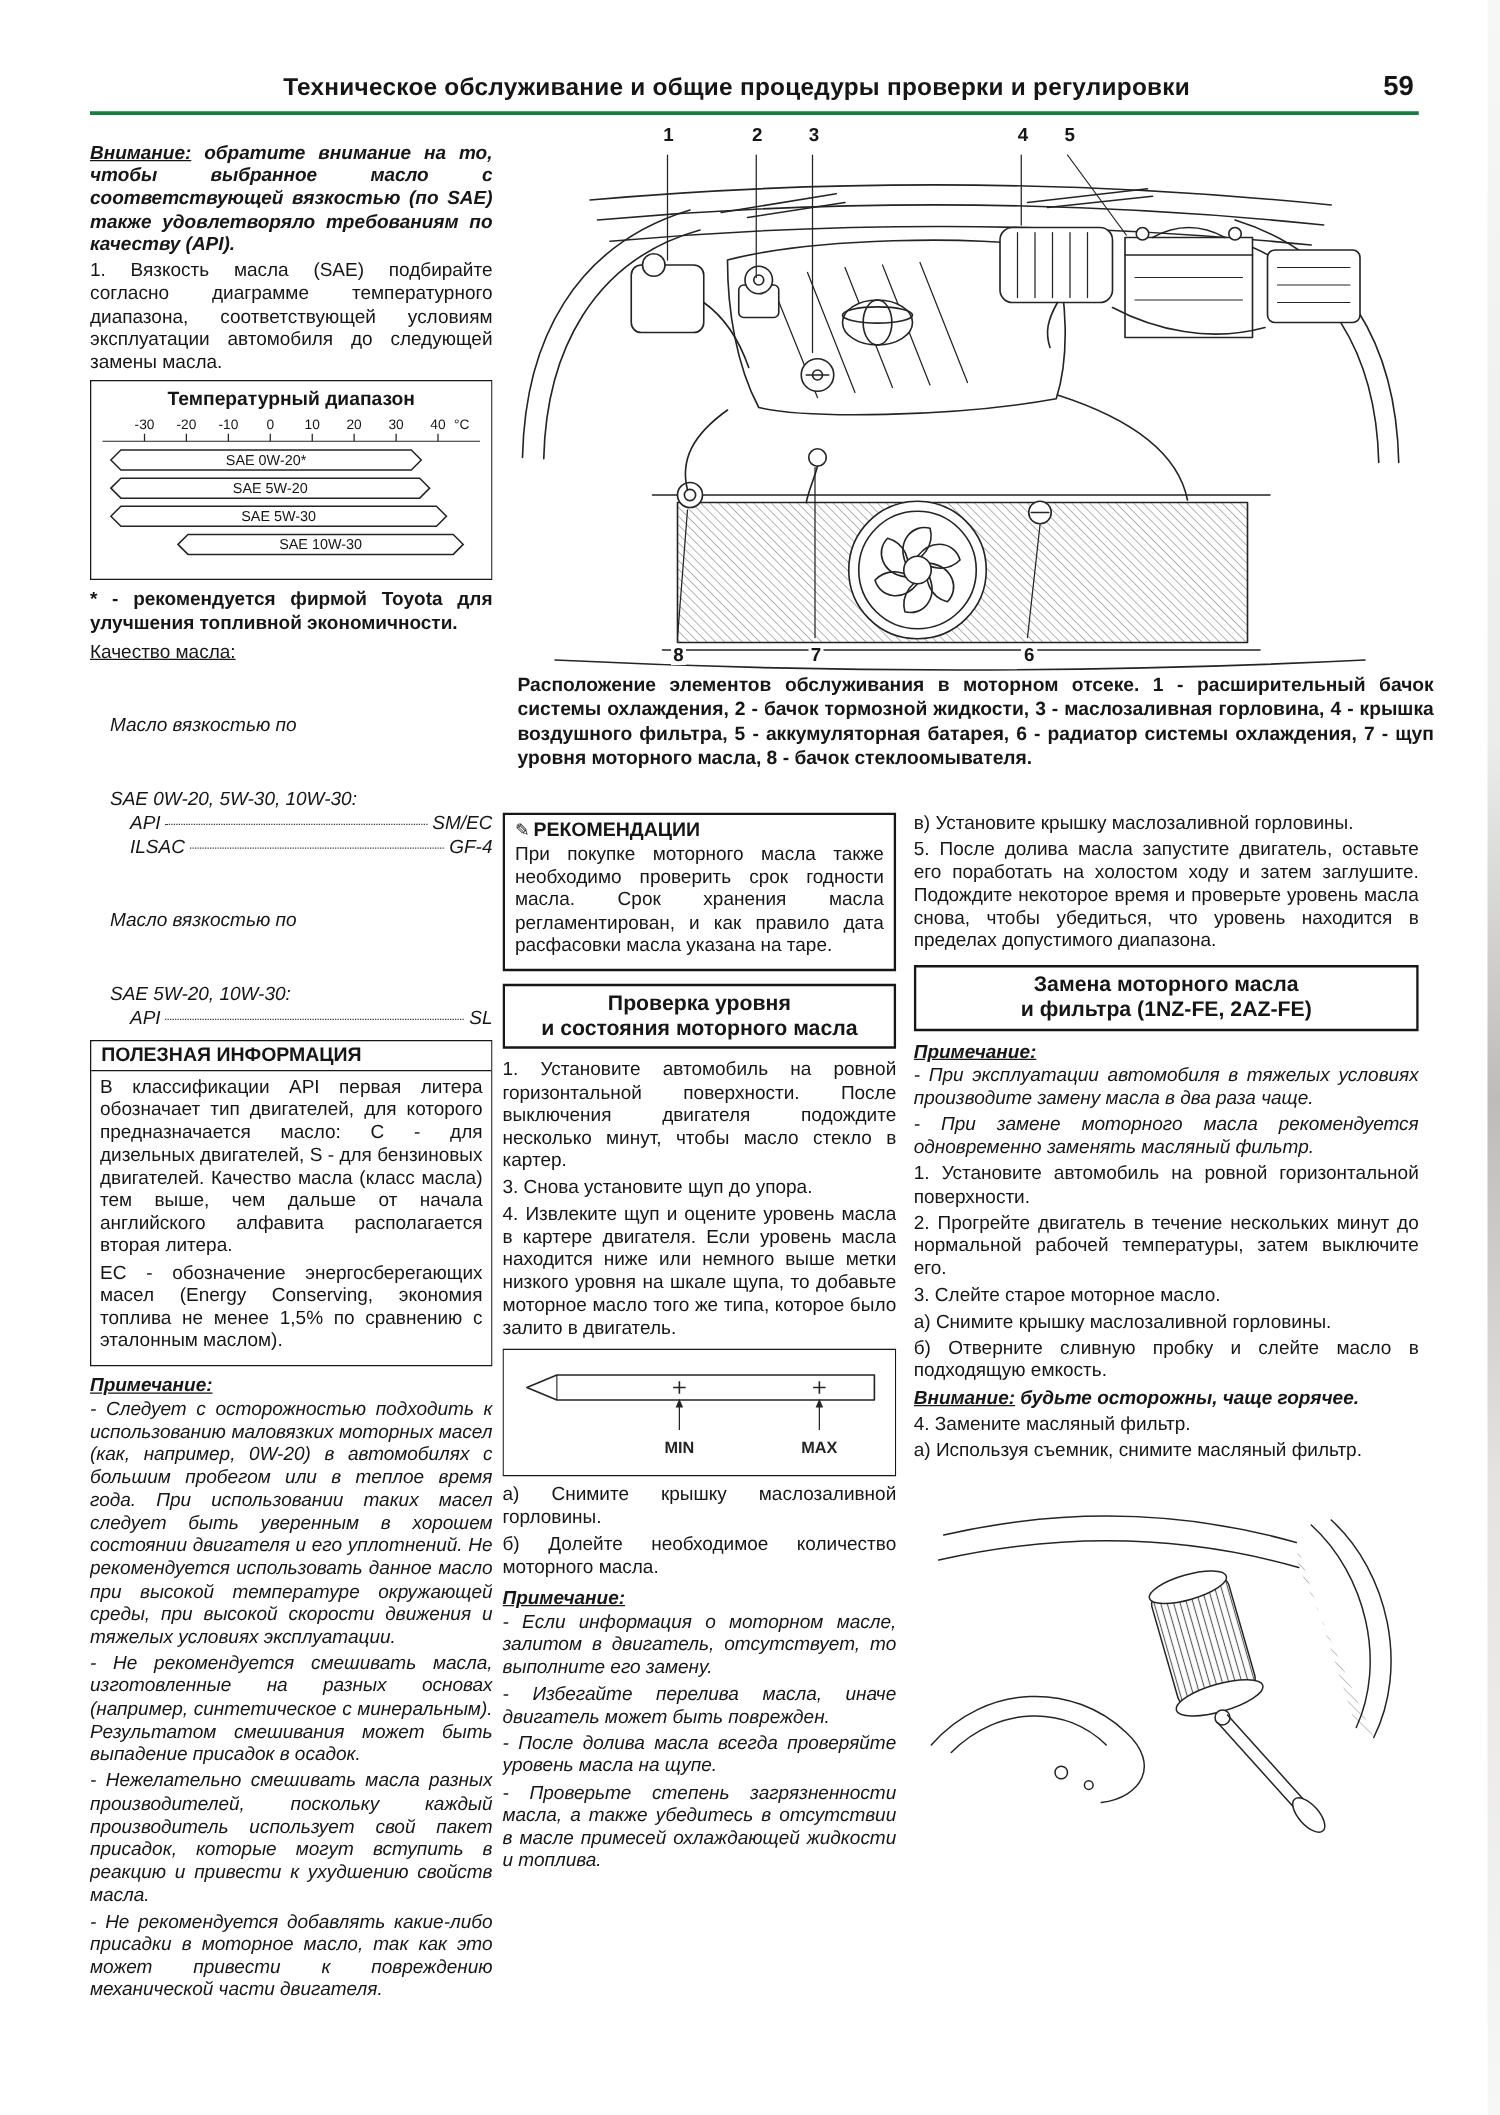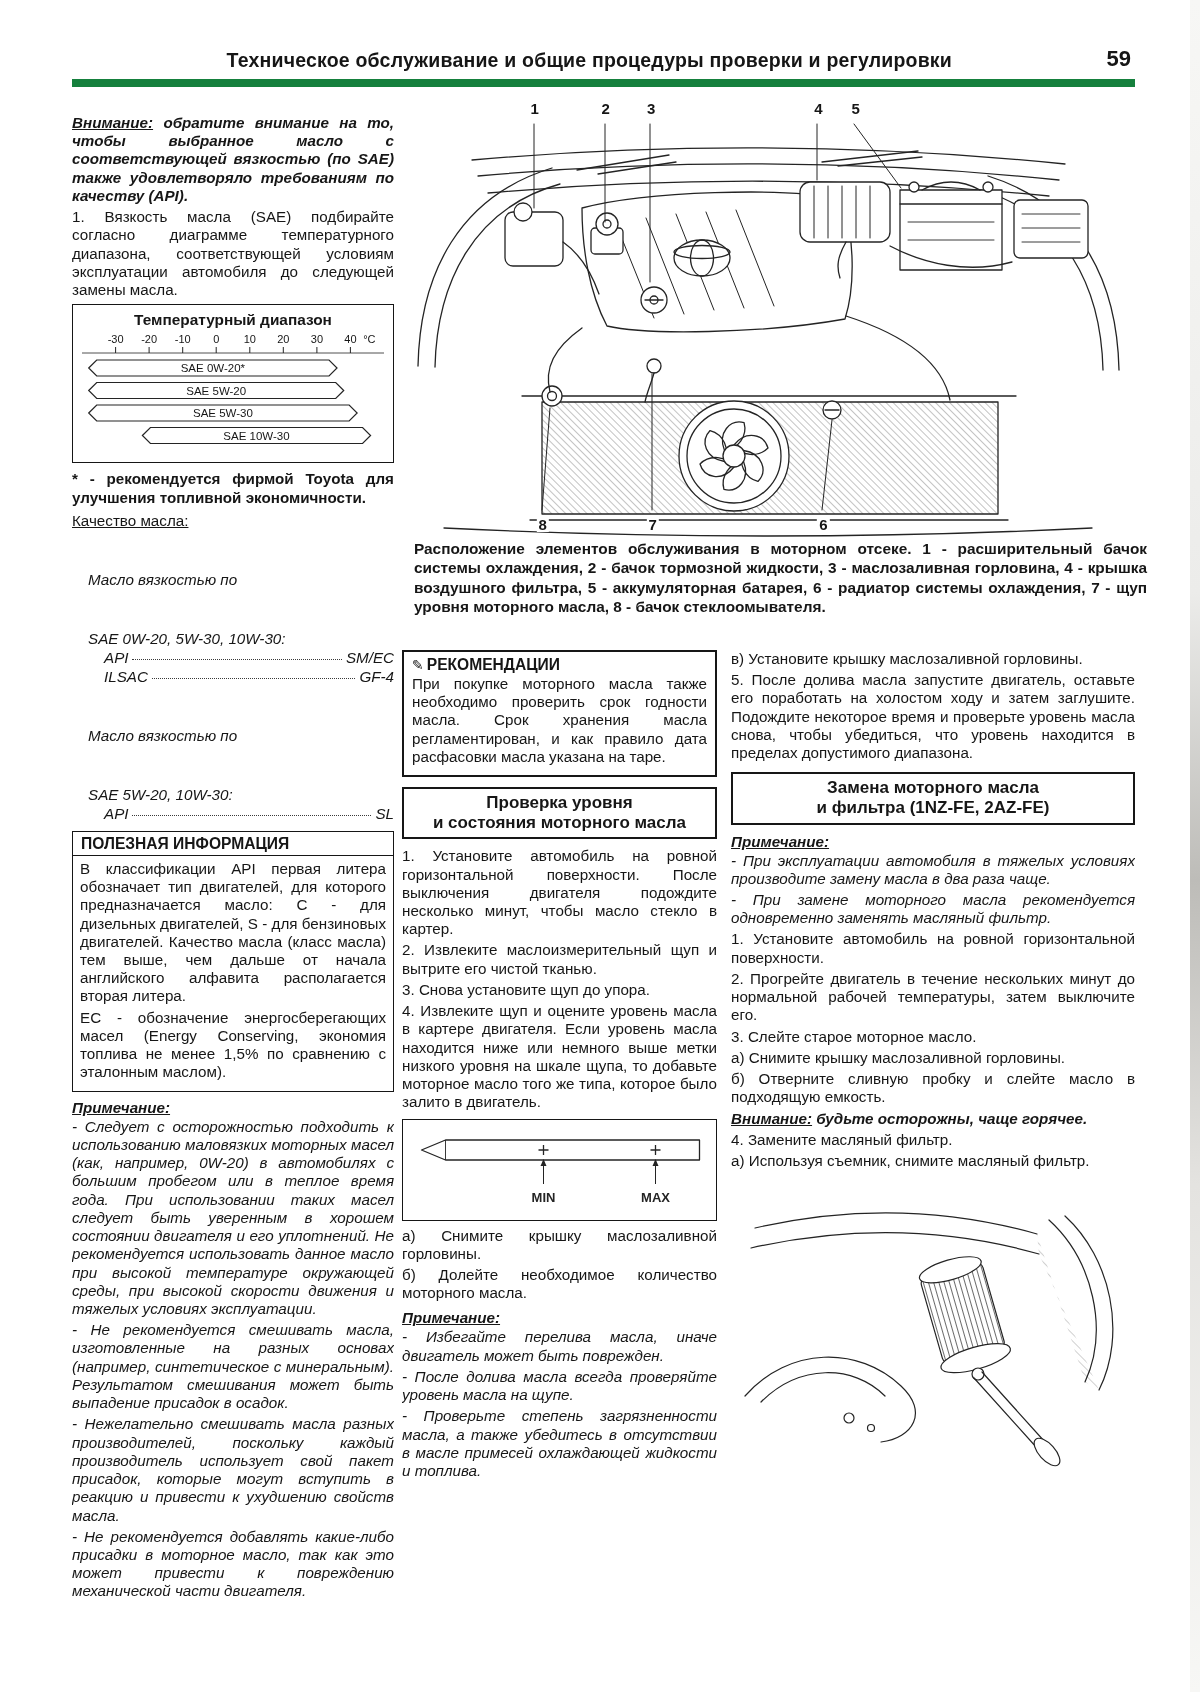--- a/index.html
+++ b/index.html
@@ -4,22 +4,22 @@
 <style>
   html,body{margin:0;padding:0;}
   body{
     width:1200px;height:1692px;position:relative;overflow:hidden;
     background:#ffffff;color:#161616;
     font-family:"Liberation Sans","DejaVu Sans",sans-serif;
   }
   .scan-edge{position:absolute;right:0;top:0;bottom:0;width:10px;
     background:linear-gradient(180deg,#f7f7f5 0%,#ececea 35%,#bdbcb8 52%,#e4e3e0 70%,#f7f7f5 100%);}
   
-  .header{position:absolute;top:46px;left:72px;width:1063px;display:flex;align-items:flex-end;
-    border-bottom:8px solid #15803d;padding-bottom:7px;}
+  .header{position:absolute;top:56px;left:72px;width:1063px;display:flex;align-items:flex-end;
+    border-bottom:3px solid #15803d;padding-bottom:7px;}
   .header-title{flex:1;text-align:center;font-size:19.5px;font-weight:bold;letter-spacing:.2px;}
   .header-page{font-size:22px;font-weight:bold;padding-right:4px;}
   
   .col{position:absolute;overflow:hidden;}
   #col-left{left:72px;top:114px;width:322px;height:1570px;}
   #fig-engine{position:absolute;left:402px;top:96px;width:733px;height:452px;}
   #caption{position:absolute;left:402px;top:524px;width:733px;margin-left:12px;}
   #col-mid{left:402px;top:650px;width:315px;height:1030px;}
   #col-right{left:731px;top:650px;width:404px;height:1030px;}
 
@@ -285,21 +285,20 @@
     </div>
     <p class="para">При покупке моторного масла также необходимо проверить срок годности масла. Срок хранения масла регламентирован, и как правило дата расфасовки масла указана на таре.</p>
   </div>
 
   <div class="sec-box">
     <div>Проверка уровня</div>
     <div>и состояния моторного масла</div>
   </div>
 
   <p class="para">1. Установите автомобиль на ровной горизонтальной поверхности. После выключения двигателя подождите несколько минут, чтобы масло стекло в картер.</p>
-  <p class="para">2. Извлеките маслоизмерительный щуп и вытрите его чистой тканью.</p>
   <p class="para">3. Снова установите щуп до упора.</p>
   <p class="para">4. Извлеките щуп и оцените уровень масла в картере двигателя. Если уровень масла находится ниже или немного выше метки низкого уровня на шкале щупа, то добавьте моторное масло того же типа, которое было залито в двигатель.</p>
 
   <div class="fig-box">
     <svg viewBox="0 0 308 96" width="100%" height="96">
       <g fill="none" stroke="#242424" stroke-width="1.3" stroke-linejoin="round">
         <path d="M16,30 L40,20 H294 V40 H40 Z" fill="#fff"></path>
         <path d="M40,20 V40" stroke-width="0.9"></path>
         <path d="M133,30 H143 M138,25 V35"></path>
         <path d="M245,30 H255 M250,25 V35"></path>
@@ -310,20 +309,21 @@
       </g>
       <text x="138" y="82" text-anchor="middle" font-size="13" font-weight="bold" fill="#242424">MIN</text>
       <text x="250" y="82" text-anchor="middle" font-size="13" font-weight="bold" fill="#242424">MAX</text>
     </svg>
   </div>
 
   <p class="para">а) Снимите крышку маслозаливной горловины.</p>
   <p class="para">б) Долейте необходимое количество моторного масла.</p>
 
   <div class="note-head">Примечание:</div>
+  <p class="para it">- Если информация о моторном масле, залитом в двигатель, отсутствует, то выполните его замену.</p>
   <p class="para it">- Избегайте перелива масла, иначе двигатель может быть поврежден.</p>
   <p class="para it">- После долива масла всегда проверяйте уровень масла на щупе.</p>
   <p class="para it">- Проверьте степень загрязненности масла, а также убедитесь в отсутствии в масле примесей охлаждающей жидкости и топлива.</p>
 </div>
 
 <div id="col-right" class="col">
   <p class="para">в) Установите крышку маслозаливной горловины.</p>
   <p class="para">5. После долива масла запустите двигатель, оставьте его поработать на холостом ходу и затем заглушите. Подождите некоторое время и проверьте уровень масла снова, чтобы убедиться, что уровень находится в пределах допустимого диапазона.</p>
 
   <div class="sec-box">

